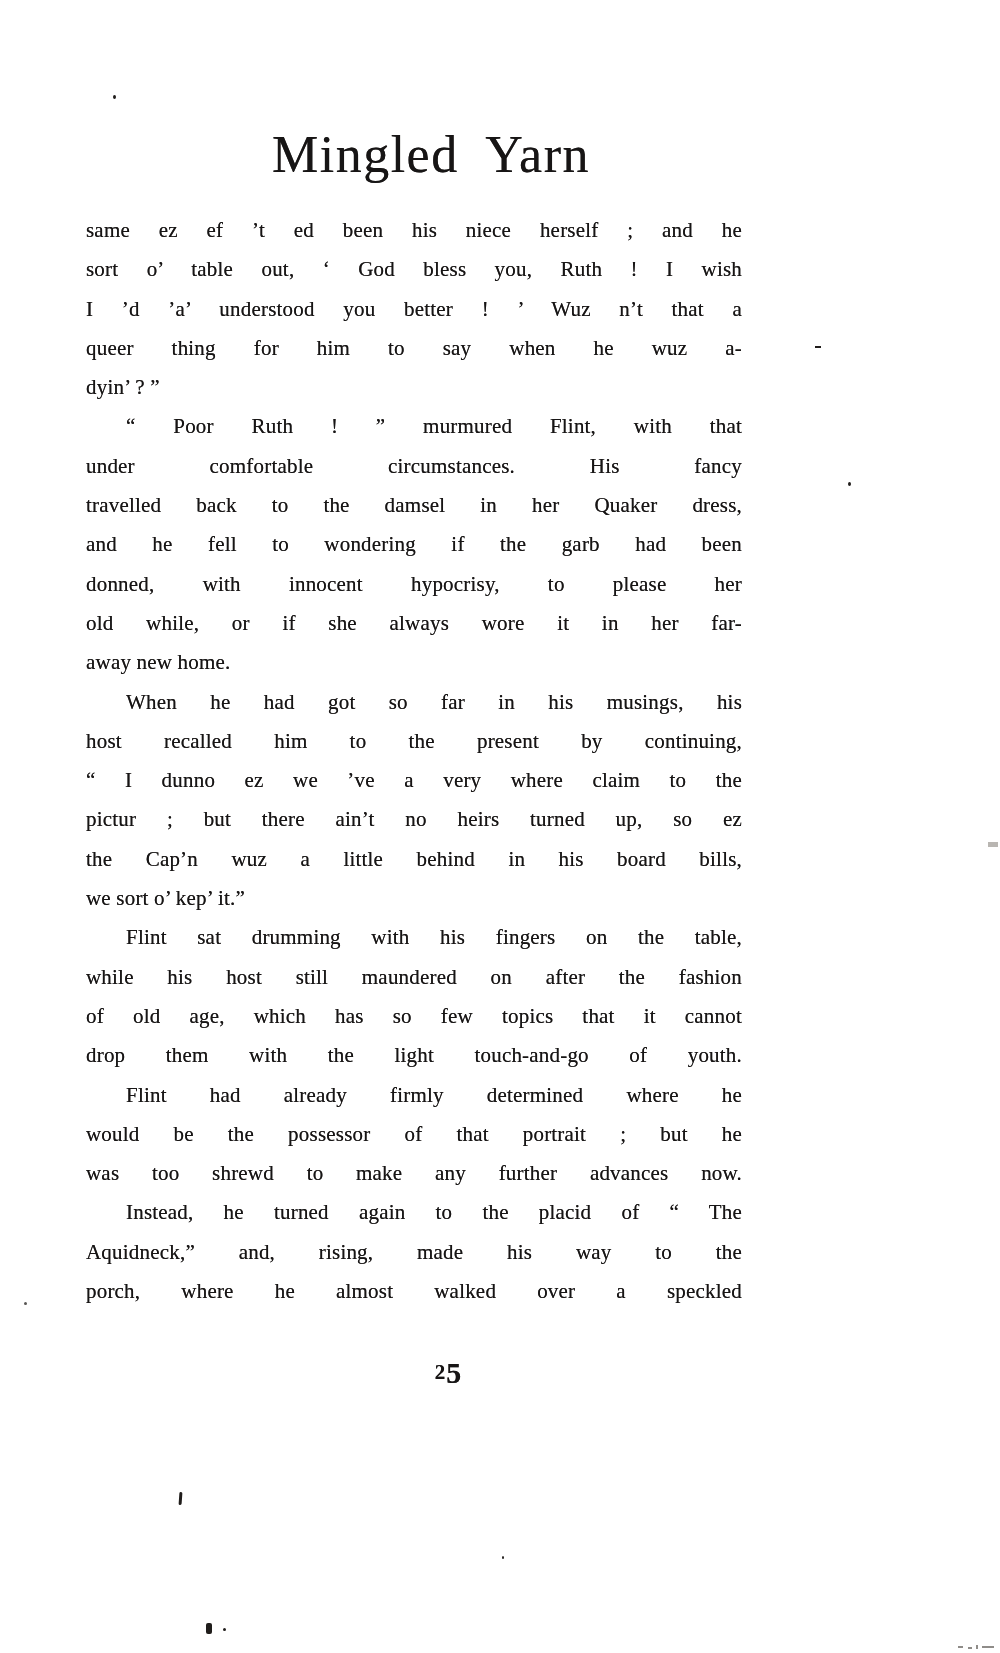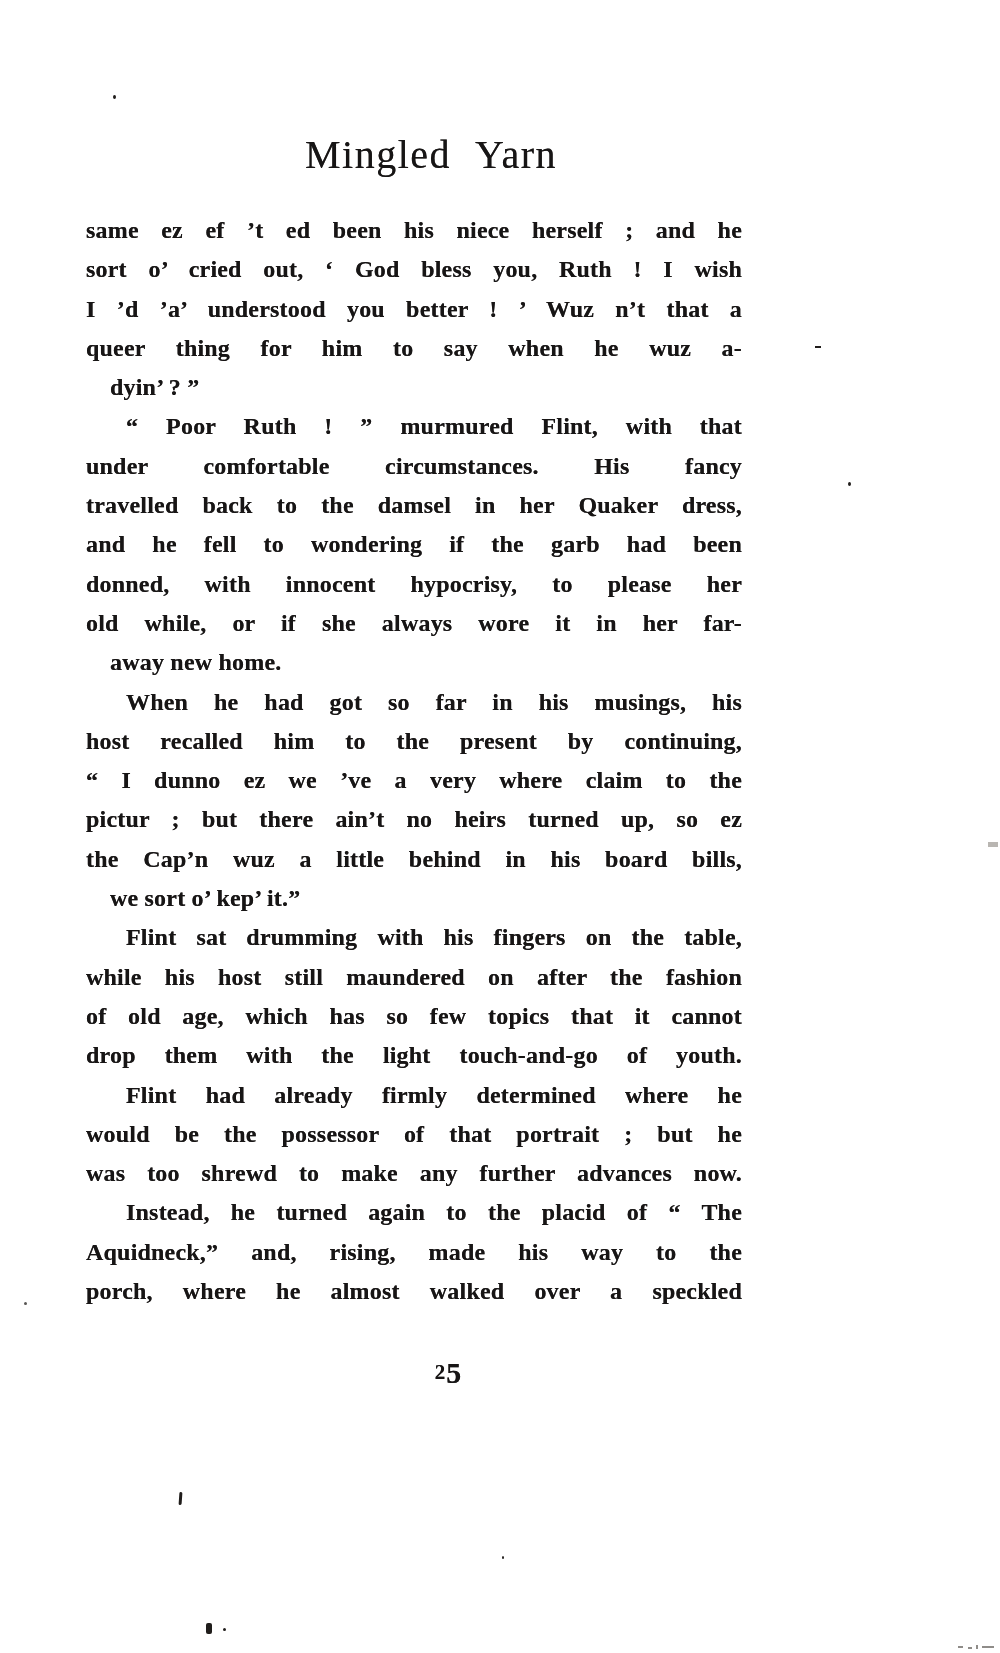--- a/index.html
+++ b/index.html
@@ -10,41 +10,40 @@
     background:#ffffff;
     font-family:"Liberation Serif","DejaVu Serif",serif;
     color:#171515;
     overflow:hidden;
     text-shadow:0 0 0.5px rgba(25,22,20,0.75);
   }
   .title {
     position:absolute;
     top:133px; left:0; width:862px;
     text-align:center;
-    font-size:40px; line-height:44px;
+    font-size:52px; line-height:44px;
     letter-spacing:1.5px; word-spacing:14px;
     white-space:nowrap;
   }
   .body-text {
     position:absolute;
     top:211px; left:86px; width:656px;
   }
   .line {
     height:39.3px; line-height:39.3px;
-    font-size:24px;
+    font-size:21px;
     letter-spacing:0.2px;
     text-align:justify;
     -moz-text-align-last:justify;
     text-align-last:justify;
     overflow:visible;
     white-space:normal;
-    font-weight:bold;
   }
   .line.indent { text-indent:40px; }
-  .line.para-end { -moz-text-align-last:left; text-align-last:left;margin-left:24px; }
+  .line.para-end { -moz-text-align-last:left; text-align-last:left; }
   .page-num {
     position:absolute;
     top:1352px; left:416px; width:64px;
     text-align:center;
     font-weight:bold;
     line-height:34px;
   }
   .pn-small { font-size:21px; letter-spacing:1px; }
   .pn-large { font-size:30px; display:inline-block; transform:translateY(4px); }
   .speck { position:absolute; background:#201d1b; }
@@ -54,21 +53,21 @@
 </style>
 </head>
 <body>
 
 <div class="sheet">
 
   <div class="title">Mingled Yarn</div>
 
   <div class="body-text">
     <div class="line">same ez ef ’t ed been his niece herself ; and he</div>
-    <div class="line">sort o’ cried out, ‘ God bless you, Ruth !  I wish</div>
+    <div class="line">sort o’ table out, ‘ God bless you, Ruth !  I wish</div>
     <div class="line">I ’d ’a’ understood you better ! ’  Wuz n’t that a</div>
     <div class="line">queer thing for him to say when he wuz a-</div>
     <div class="line para-end">dyin’ ? ”</div>
     <div class="line indent">“ Poor Ruth ! ” murmured Flint, with that</div>
     <div class="line">under comfortable circumstances.  His fancy</div>
     <div class="line">travelled back to the damsel in her Quaker dress,</div>
     <div class="line">and he fell to wondering if the garb had been</div>
     <div class="line">donned, with innocent hypocrisy, to please her</div>
     <div class="line">old while, or if she always wore it in her far-</div>
     <div class="line para-end">away new home.</div>

